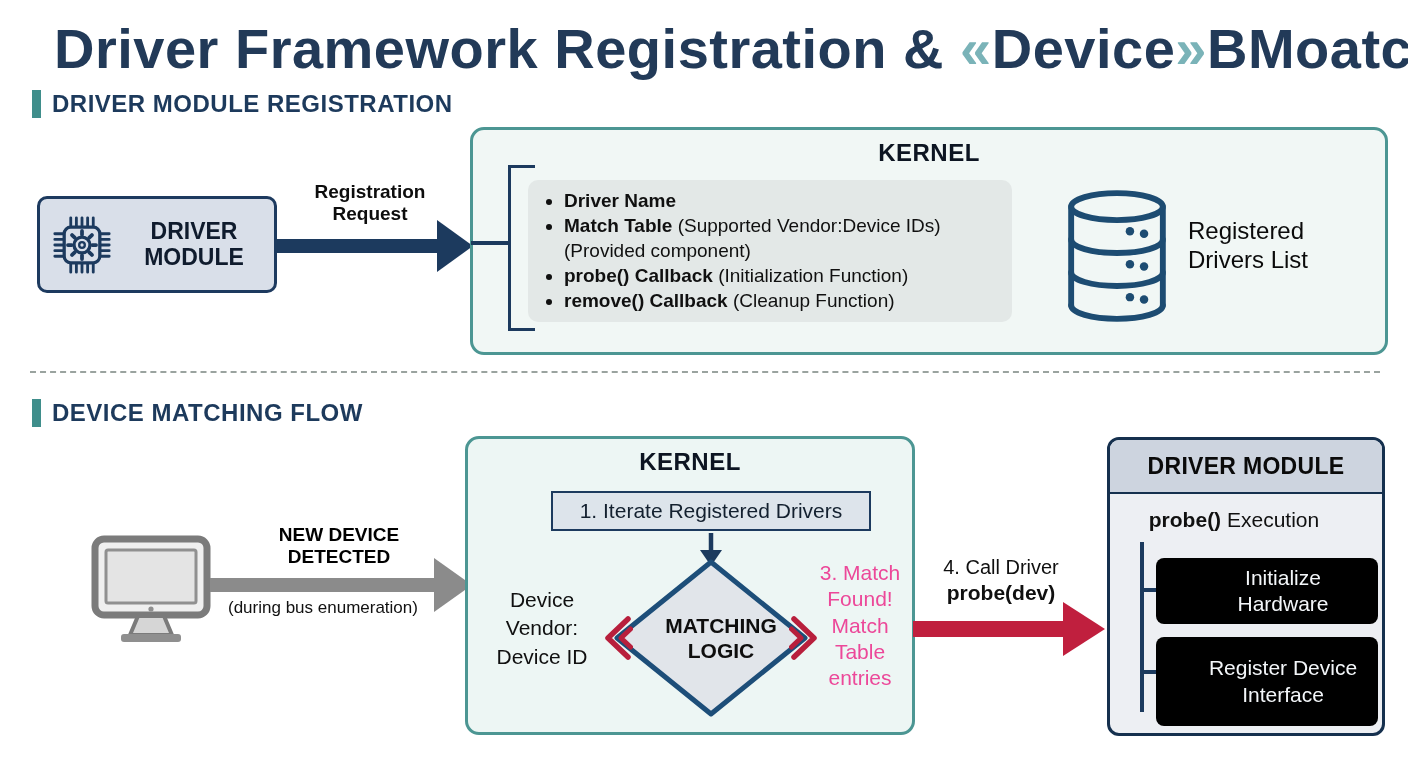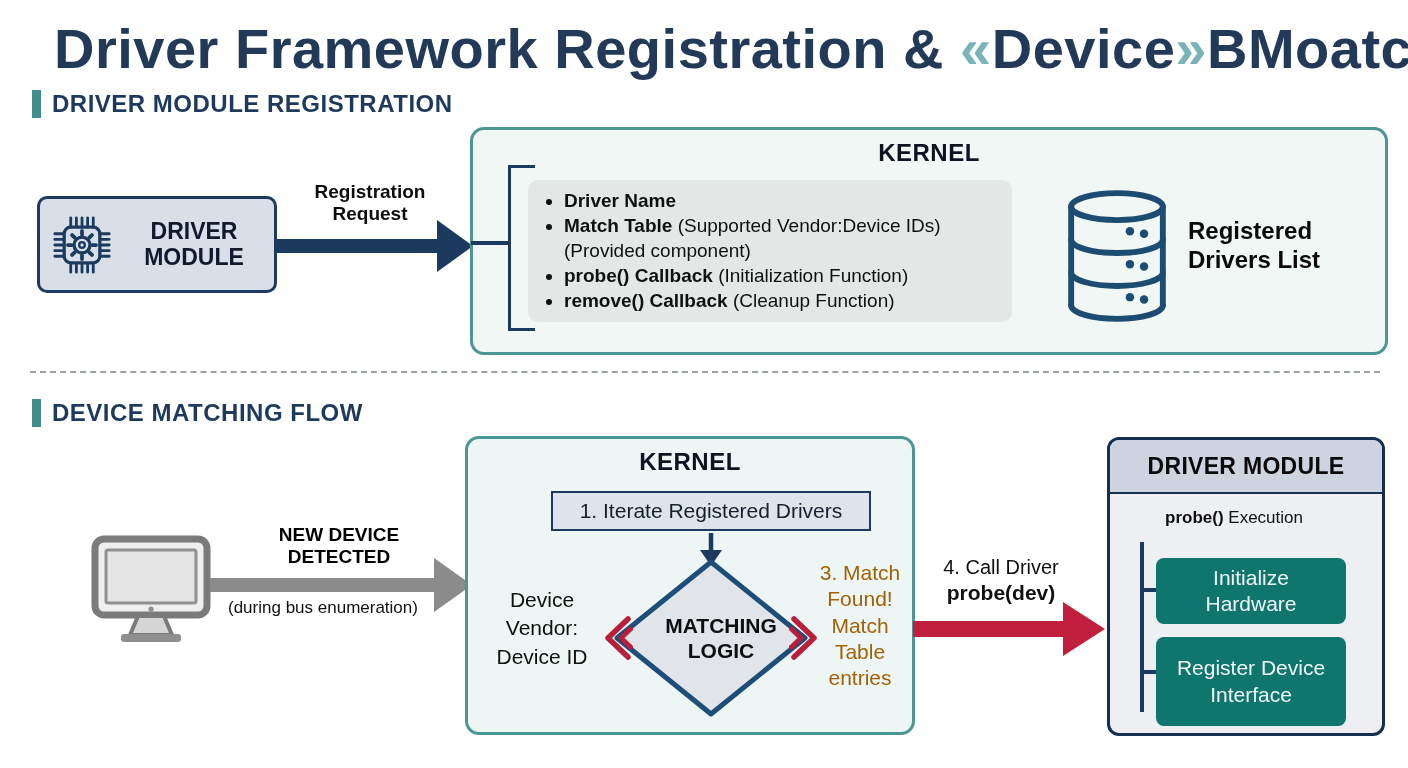--- a/index.html
+++ b/index.html
@@ -30,21 +30,21 @@
                  font-weight:bold;color:#0d1522;letter-spacing:.5px;}
   .bracket1{left:508px;top:165px;width:24px;height:160px;
             border-left:3.5px solid #1c3a5e;border-top:3.5px solid #1c3a5e;
             border-bottom:3.5px solid #1c3a5e;}
   .bracket1-stub{left:471px;top:241px;width:38px;height:3.5px;background:#1c3a5e;}
   .klist{left:528px;top:180px;width:484px;height:142px;background:#e3e8e7;
          border-radius:10px;box-sizing:border-box;padding:8px 10px 8px 6px;}
   .klist ul{margin:0;padding-left:30px;font-size:19px;color:#101010;line-height:25px;}
   .klist .b{font-weight:bold;}
   .klist .sub{display:block;}
-  .db-label{left:1188px;top:217px;width:150px;font-size:24px;font-weight:bold;
+  .db-label{left:1188px;top:217px;width:150px;font-size:24px;font-weight:normal;
             color:#0b0b0b;line-height:1.2;}
 
   
   .divider{left:30px;top:371px;width:1350px;border-top:2px dashed #9aa39f;}
 
   
   .new-dev{left:268px;top:524px;width:142px;text-align:center;font-size:19px;
            font-weight:bold;color:#000000;line-height:1.18;}
   .enum-note{left:228px;top:598px;width:215px;font-size:17px;color:#111;}
   .kernel2{left:465px;top:436px;width:450px;height:299px;background:#edf6f4;
@@ -55,37 +55,37 @@
          border:2.5px solid #1c3a5e;border-radius:0;display:flex;align-items:center;
          justify-content:center;font-size:21px;color:#13202f;box-sizing:border-box;}
   .diamond-wrap{left:613px;top:558px;width:196px;height:160px;}
   .diamond-label{left:613px;top:558px;width:196px;height:160px;display:flex;
                  align-items:center;justify-content:center;text-align:center;
                  font-size:21px;font-weight:bold;color:#0e0e0e;line-height:1.2;}
   .diamond-label span{width:125px;margin-left:20px;}
   .vendor-label{left:487px;top:586px;width:110px;text-align:center;font-size:21px;
                 color:#101010;line-height:1.35;}
   .match-label{left:812px;top:560px;width:96px;text-align:center;font-size:21px;
-               color:#a16207;line-height:1.25;}
+               color:#ec4899;line-height:1.25;}
   .call-label{left:925px;top:555px;width:152px;text-align:center;font-size:20px;
               color:#101010;line-height:1.25;}
   .call-label .b{display:block;font-weight:bold;font-size:21px;}
 
   .drv-box2{left:1107px;top:437px;width:278px;height:299px;background:#edeff3;
             border:3px solid #15304e;border-radius:12px;box-sizing:border-box;overflow:hidden;}
   .drv-box2 .hdr{height:52px;background:#cdd4df;border-bottom:2.5px solid #15304e;
                  display:flex;align-items:center;justify-content:center;
                  font-size:23px;font-weight:bold;color:#0a0a0a;letter-spacing:.3px;}
-  .probe-exec{left:1107px;top:508px;width:254px;text-align:center;font-size:17px;color:#101010;}
+  .probe-exec{left:1107px;top:508px;width:254px;text-align:center;font-size:21px;color:#101010;}
   .probe-exec .b{font-weight:bold;}
   .v-line{left:1140px;top:542px;width:3.5px;height:170px;background:#1c3a5e;}
   .stub{width:16px;height:3.5px;background:#1c3a5e;}
-  .blue-box{background:#0f766e;border-radius:8px;color:#f3f6f9;display:flex;
+  .blue-box{background:#000000;border-radius:8px;color:#f3f6f9;display:flex;
             align-items:center;justify-content:center;text-align:center;
-            font-size:21px;line-height:1.25;}
+            font-size:21px;line-height:1.25;padding-left:32px;}
   .blue-box span{width:160px;}
   .box-a{left:1156px;top:558px;width:190px;height:66px;}
   .box-b{left:1156px;top:637px;width:190px;height:89px;}
 </style>
 </head>
 <body>
 
 <div class="abs title">
   <span>Driver Framework Registration &amp; </span><span class="guill">«</span><span>Device</span><span class="guill">»</span><span>BMoatching Flow</span>
 </div>

